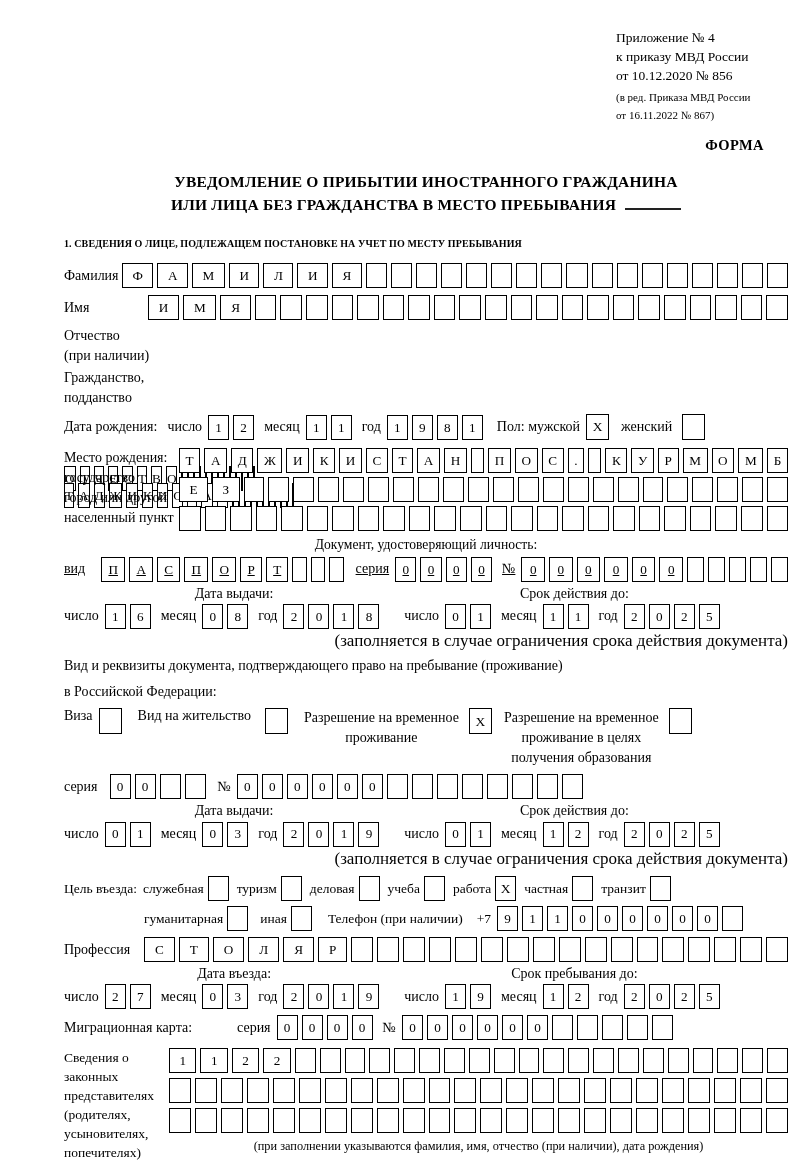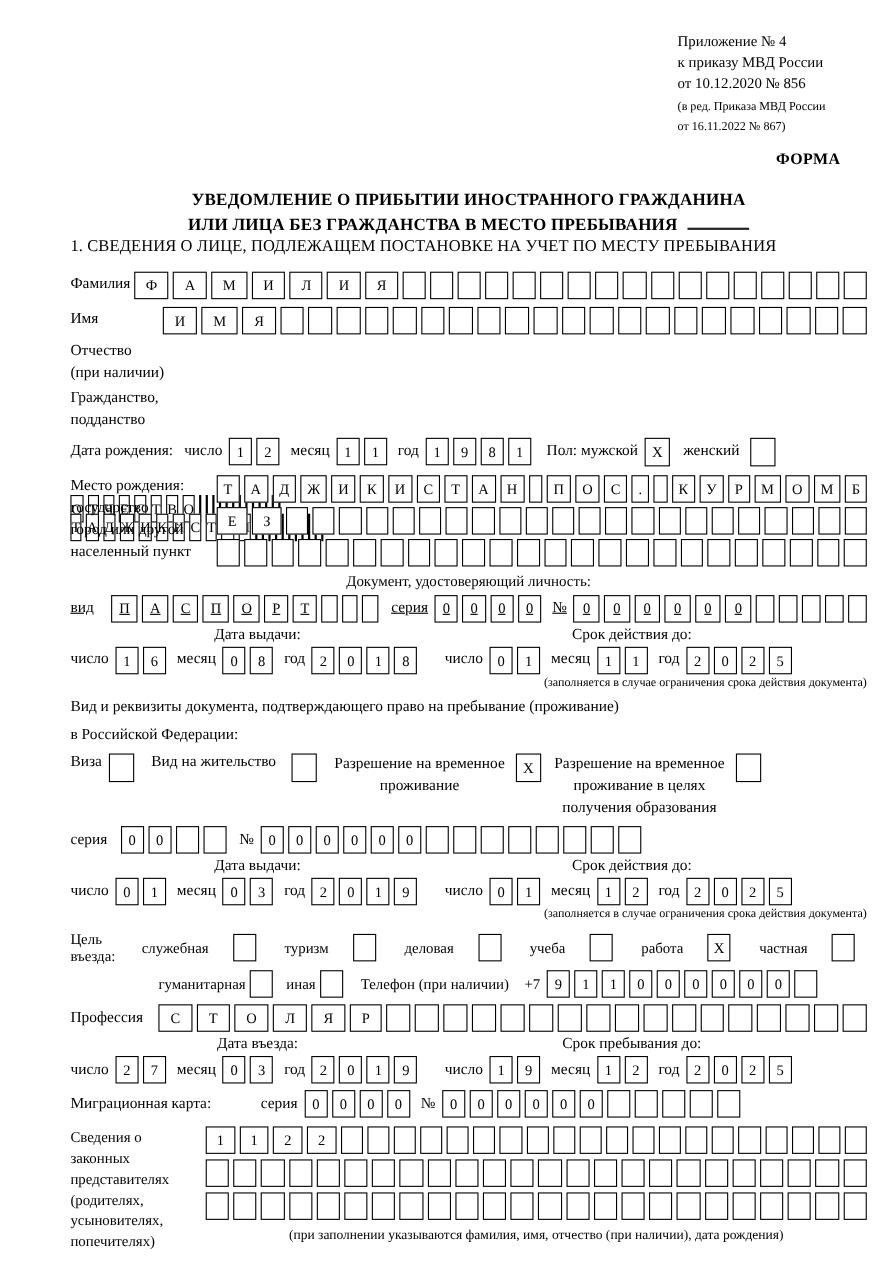--- a/index.html
+++ b/index.html
@@ -11,21 +11,21 @@
     padding:28px 12px 8px 64px;
     overflow:hidden;position:relative;
   }
   
   .hdr{margin-left:552px;font-size:13.5px;line-height:19px;white-space:nowrap;}
   .hdr .small{font-size:11px;line-height:18px;}
   .hdr .gap{margin-top:3px;}
   .forma{text-align:right;padding-right:24px;font-weight:700;margin-top:13px;font-size:14.5px;letter-spacing:.4px;}
   .title{text-align:center;font-weight:700;font-size:15.5px;line-height:23px;margin-top:16px;letter-spacing:.2px;}
   .uline{display:inline-block;width:56px;border-bottom:2px solid #222;margin-left:9px;height:13px;}
-  .sec1{font-weight:400;font-size:15px;white-space:nowrap;letter-spacing:.1px;}
+  .sec1{font-weight:700;font-size:10px;margin-top:22px;white-space:nowrap;letter-spacing:.1px;}
 
   .frow{display:flex;align-items:center;}
   .tops{align-items:flex-start;}
   .lbl{flex:0 0 auto;}
   .lbl2{flex:0 0 auto;line-height:20px;}
   .w57{flex:0 0 58px;width:58px;}
   .w140{flex:0 0 140px;width:140px;}
   .w115{flex:0 0 115px;width:115px;}
   .w105{flex:0 0 105px;width:105px;font-size:13.5px;line-height:19px;}
   .col{display:flex;flex-direction:column;}
@@ -50,34 +50,34 @@
     display:flex;align-items:center;justify-content:center;font-size:13.5px;margin-left:6px;background:#fff;
   }
   .cb.s{flex:0 0 21px;width:21px;height:25px;margin-left:4px;}
 
   .ml6{margin-left:6px;} .ml8{margin-left:8px;} .ml10{margin-left:10px;}
   .ml12{margin-left:12px;} .ml14{margin-left:14px;} .ml16{margin-left:16px;}
   .ml45{margin-left:45px;}
   .mr6{margin-right:6px;}
 
   .mt2{margin-top:2px;} .mt4{margin-top:4px;text-decoration:underline;} .mt5{margin-top:5px;}
-  .mt6{margin-top:6px;} .mt7{margin-top:7px;gap:26px;} .mt8{margin-top:8px;gap:18px;}
+  .mt6{margin-top:6px;} .mt7{margin-top:7px;gap:26px;} .mt8{margin-top:8px;}
   .mt14{margin-top:14px;}
 
   .h40{height:40px;flex-direction:column;}
 
   .dochdr{text-align:center;font-weight:400;font-size:13.6px;margin-top:6px;}
   .dhdrs{display:flex;margin-top:4px;}
   .dh{width:47%;text-align:center;}
   .drow{display:flex;align-items:center;margin-top:2px;}
   .dg{display:flex;align-items:center;flex:0 0 auto;}
   .dg1{width:47%;}
   .sub{margin:0 6px 0 10px;flex:0 0 auto;}
   .sub0{margin-right:6px;flex:0 0 auto;}
-  .note{text-align:right;font-size:11px;margin-top:2px;}
+  .note{text-align:right;font-size:17px;margin-top:2px;}
   .ftext{font-size:14px;margin-top:5px;line-height:21px;}
   .rescbs{display:flex;align-items:flex-start;margin-top:6px;}
   .cbitem{display:flex;align-items:flex-start;}
   .cblbl{text-align:center;line-height:20px;}
   .purp{font-size:13.5px;}
   .ind64{margin-left:80px;}
   .repnote{text-align:center;font-size:12.3px;margin-top:6px;}
 </style>
 </head>
 <body>

